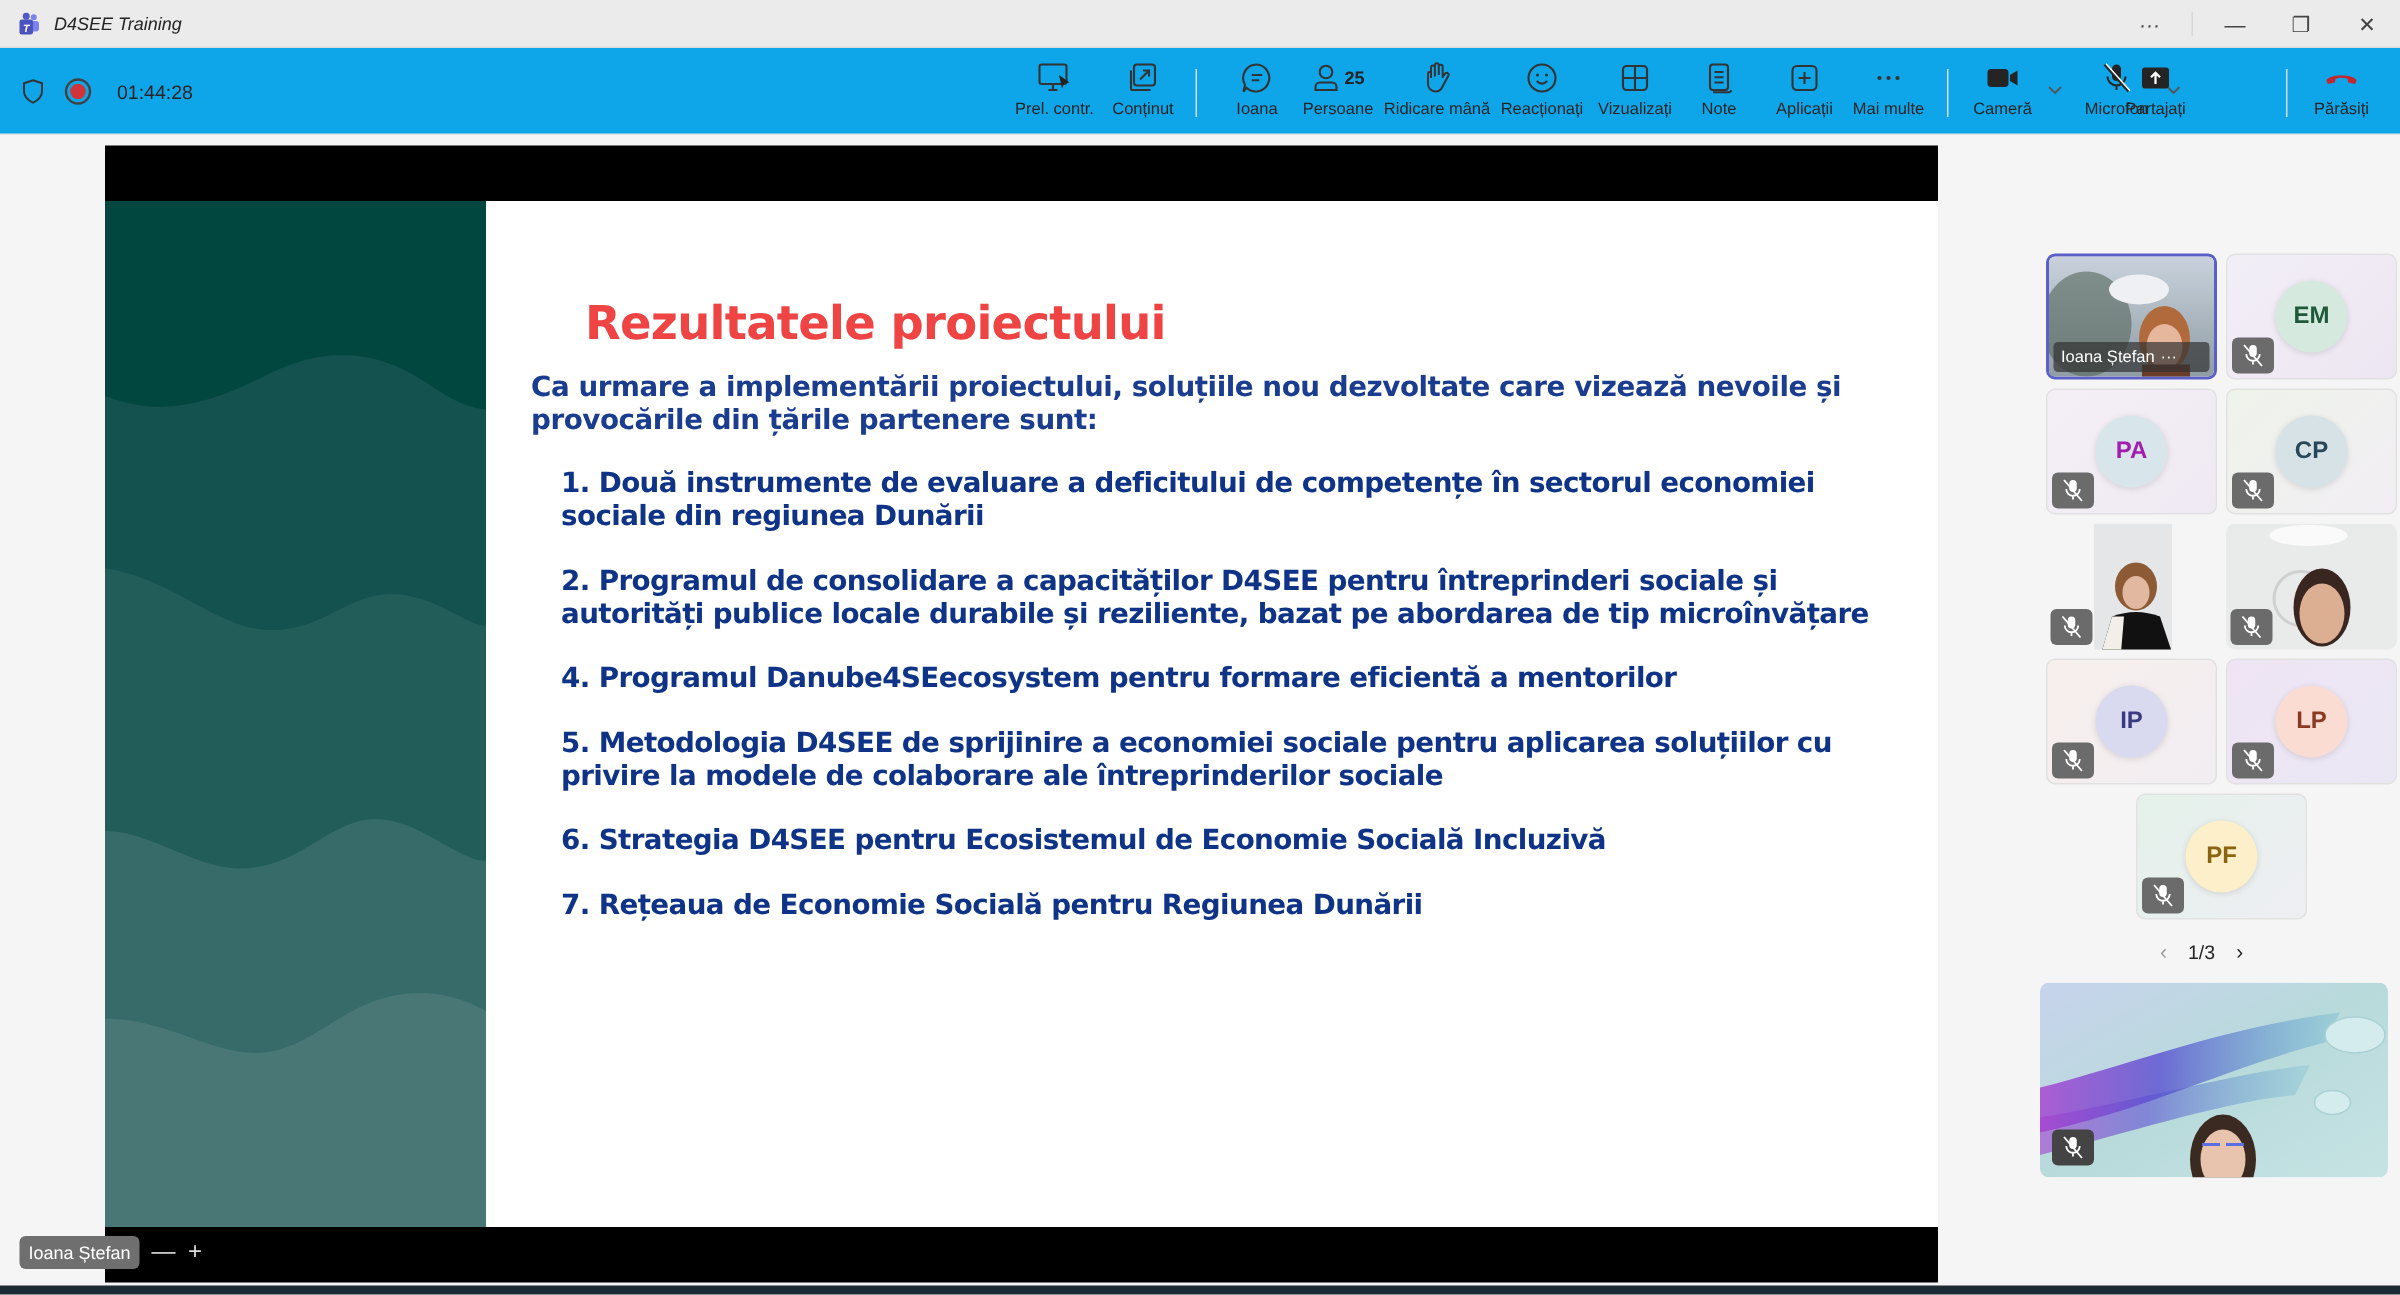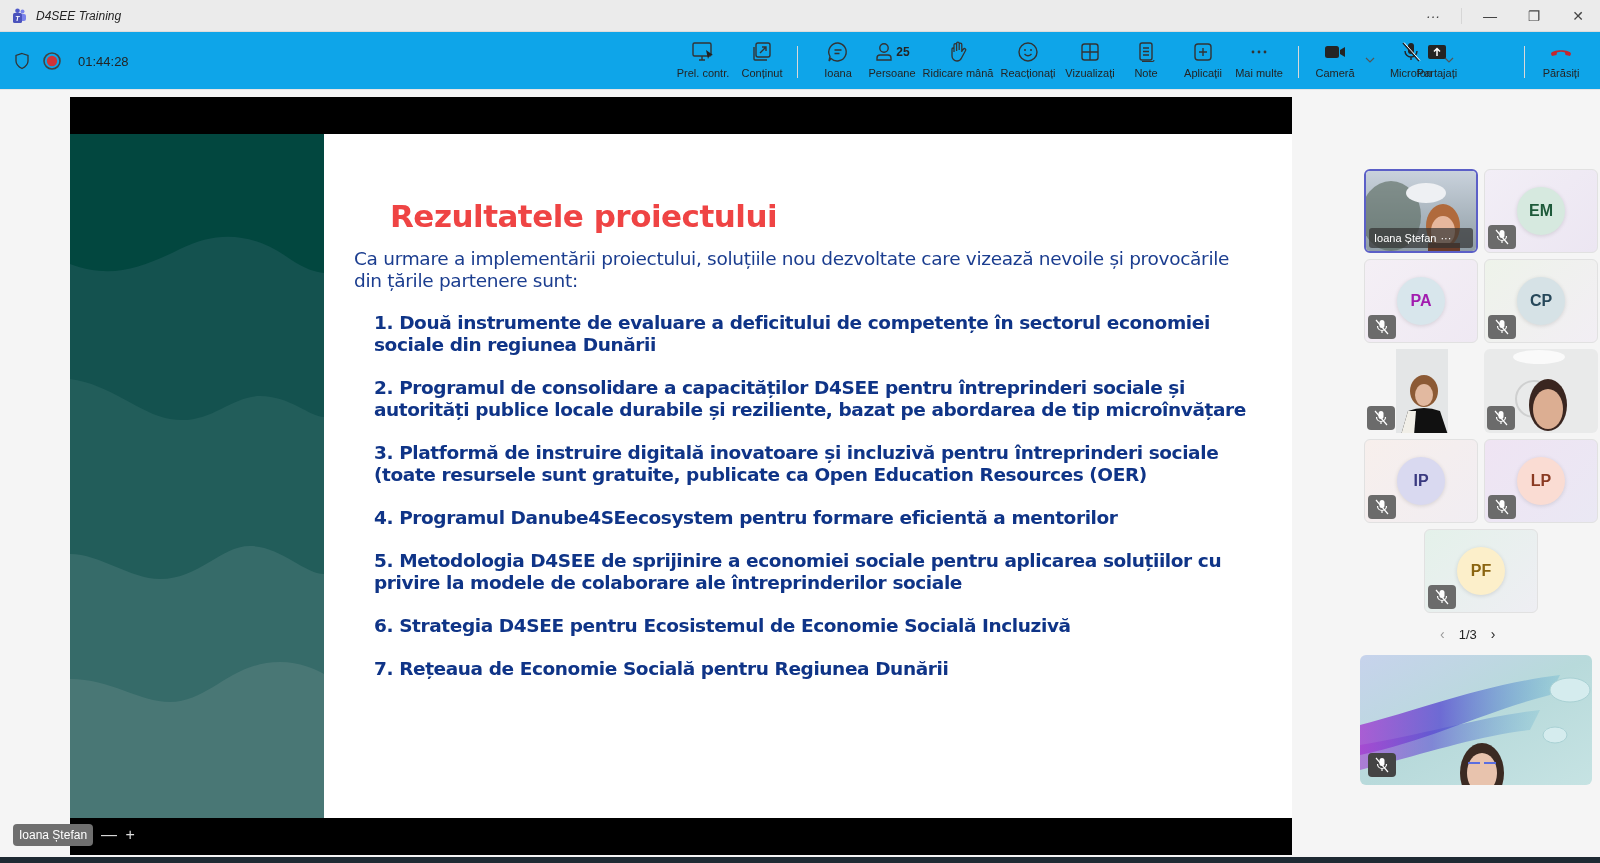--- a/index.html
+++ b/index.html
@@ -18,21 +18,21 @@
   .tb-btn .ic { height: 24px; display: flex; align-items: center; justify-content: center; }
   .tb-btn .lbl { margin-top: 3px; white-space: nowrap; }
   .tb-sep { position: absolute; top: 14px; width: 1px; height: 32px; background: #d9d9d9; }
   .chev { position: absolute; top: 22px; }
 
   .stage { position: absolute; left: 70px; top: 97px; width: 1222px; height: 758px; background: #000; }
   .slide { position: absolute; left: 0; top: 37px; width: 1222px; height: 684px; background: #fff; overflow: hidden; }
   .slide-side { position: absolute; left: 0; top: 0; width: 254px; height: 684px; }
   .slide-content { position: absolute; left: 254px; top: 0; width: 968px; height: 684px; }
   .slide-title { position: absolute; left: 66px; top: 44px; font-family: "DejaVu Sans", sans-serif; font-weight: bold; font-size: 31px; color: #ef4444; letter-spacing: -0.5px; margin-top: 20px; }
-  .slide-intro { position: absolute; left: 30px; top: 114px; width: 900px; font-family: "DejaVu Sans", sans-serif; font-size: 18.5px; line-height: 22px; color: #1b3d8f; letter-spacing: -0.3px; }
+  .slide-intro { position: absolute; left: 30px; top: 114px; width: 900px; font-family: "DejaVu Sans", sans-serif; font-size: 18.5px; line-height: 22px; color: #1b3d8f; letter-spacing: -0.3px; font-weight: bold; }
   .slide-list { position: absolute; left: 30px; top: 178px; width: 900px; margin-left: 20px; }
   .slide-list .item { font-family: "DejaVu Sans", sans-serif; font-weight: bold; font-size: 18.5px; line-height: 22px; color: #0f3487; letter-spacing: -0.4px; margin-bottom: 21px; }
 
   .nameplate { position: absolute; left: 13px; top: 824px; display: flex; align-items: center; gap: 8px; }
   .nameplate .np-label { background: #6f6f6f; color: #fff; font-size: 12px; padding: 4px 6px; border-radius: 4px; }
   .nameplate .np-btn { color: #ddd; font-size: 16px; width: 14px; text-align: center; }
   .tile { position: absolute; width: 114px; height: 84px; border-radius: 6px; border: 1px solid #e1e1e1; overflow: hidden; }
   .tile .avatar { position: absolute; left: 50%; top: 50%; width: 48px; height: 48px; border-radius: 50%; transform: translate(-50%, -50%); display: flex; align-items: center; justify-content: center; font-size: 16px; font-weight: bold; box-shadow: 0 1px 4px rgba(0,0,0,0.12); }
   .mute { position: absolute; left: 3px; bottom: 3px; width: 28px; height: 24px; border-radius: 4px; background: #6b6b6b; display: flex; align-items: center; justify-content: center; }
   .tile .tile-name { position: absolute; left: 3px; bottom: 3px; right: 3px; height: 20px; background: rgba(50,50,50,0.7); color: #fff; font-size: 11px; display: flex; align-items: center; padding-left: 5px; border-radius: 3px; }
@@ -228,21 +228,20 @@
       <path d="M0 245 C40 250 70 280 100 285 C140 292 160 262 190 262 C220 262 240 283 254 283 V684 H0 Z" fill="#225d5a"></path>
       <path d="M0 420 C30 420 60 445 90 445 C130 445 150 412 180 412 C210 412 235 440 254 440 V684 H0 Z" fill="#366b69"></path>
       <path d="M0 545 C40 545 70 568 100 568 C140 568 160 528 210 528 C230 528 245 535 254 540 V684 H0 Z" fill="#497775"></path>
     </svg>
     <div class="slide-content">
       <div class="slide-title">Rezultatele proiectului</div>
       <div class="slide-intro">Ca urmare a implementării proiectului, soluțiile nou dezvoltate care vizează nevoile și provocările din țările partenere sunt:</div>
       <div class="slide-list">
         <div class="item">1. Două instrumente de evaluare a deficitului de competențe în sectorul economiei sociale din regiunea Dunării</div>
         <div class="item">2. Programul de consolidare a capacităților D4SEE pentru întreprinderi sociale și autorități publice locale durabile și reziliente, bazat pe abordarea de tip microînvățare</div>
-        <div class="item">3. Platformă de instruire digitală inovatoare și incluzivă pentru întreprinderi sociale (toate resursele sunt gratuite, publicate ca Open Education Resources (OER)</div>
         <div class="item">4. Programul Danube4SEecosystem pentru formare eficientă a mentorilor</div>
         <div class="item">5. Metodologia D4SEE de sprijinire a economiei sociale pentru aplicarea soluțiilor cu privire la modele de colaborare ale întreprinderilor sociale</div>
         <div class="item">6. Strategia D4SEE pentru Ecosistemul de Economie Socială Incluzivă</div>
         <div class="item">7. Rețeaua de Economie Socială pentru Regiunea Dunării</div>
       </div>
     </div>
   </div>
 </div>
 
 <div class="nameplate">

